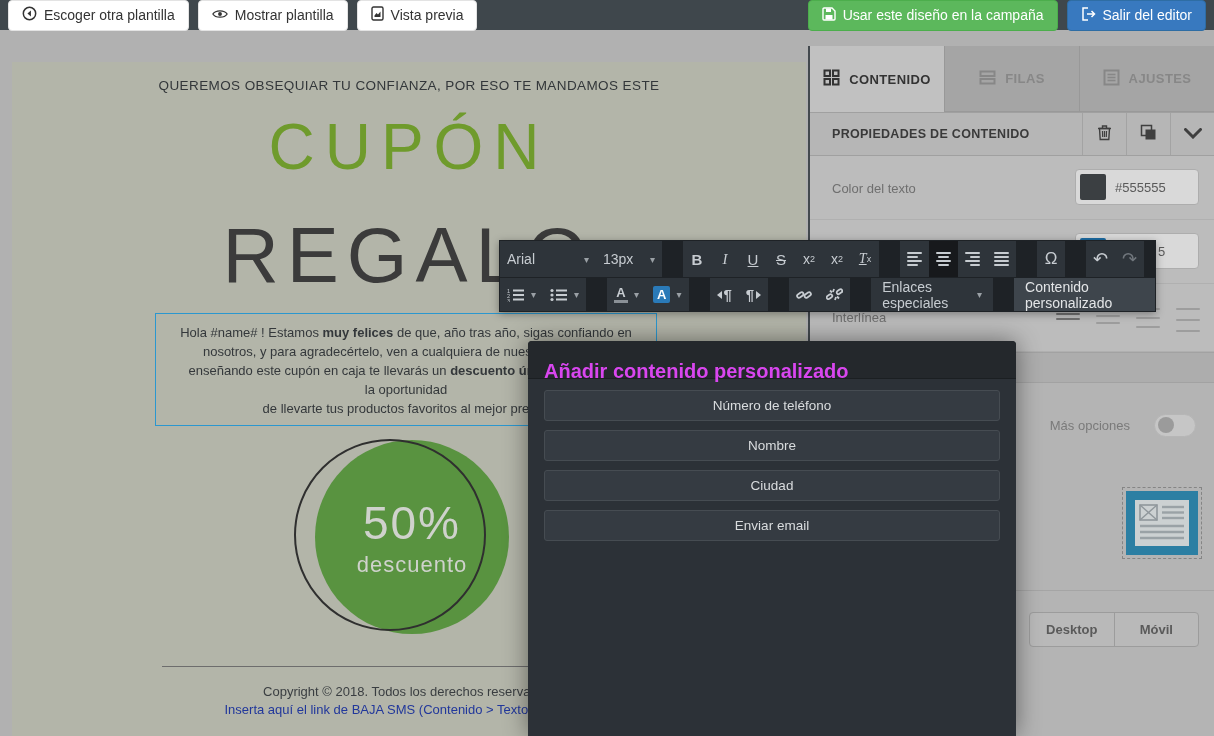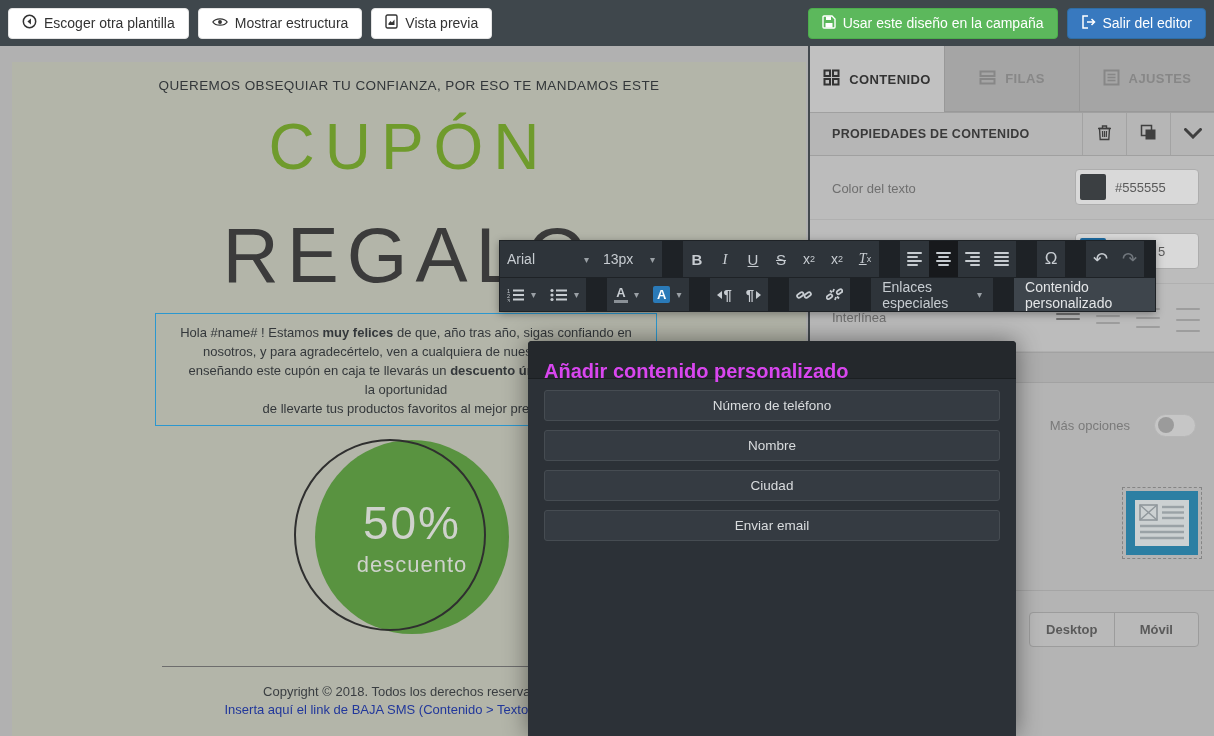--- a/index.html
+++ b/index.html
@@ -1,21 +1,21 @@
 <!DOCTYPE html>
 <html><head>
 <meta charset="utf-8">
 <style>
   * { margin:0; padding:0; box-sizing:border-box; }
   html,body { width:1214px; height:736px; overflow:hidden; }
   body { font-family:"Liberation Sans", sans-serif; background:#b1b1b1; }
   #stage { position:relative; width:1214px; height:736px; overflow:hidden; background:#b1b1b1; }
 
   
-  .topbar { position:absolute; left:0; top:0; width:1214px; height:46px; background:#3f474c;
+  .topbar { position:absolute; left:0; top:0; width:1214px; height:30px; background:#3f474c;
             display:flex; align-items:center; padding:0 8px; z-index:30; }
   .tb-btn { height:31px; border-radius:4px; display:inline-flex; align-items:center; gap:7px;
             padding:0 13px; font-size:14px; cursor:pointer; border:1px solid transparent; }
   .tb-btn + .tb-btn { margin-left:9px; }
   .tb-white { background:#ffffff; color:#333; border-color:#e3e3e3; }
   .tb-green { background:#5cb85c; color:#fff; border-color:#4cae4c; }
   .tb-blue  { background:#3879bf; color:#ffffff; border-color:#2e6da4; }
   .tb-right { margin-left:auto; display:flex; align-items:center; }
   .tb-btn svg { flex:0 0 auto; }
 
@@ -143,21 +143,21 @@
       </span>
       <span>Escoger otra plantilla</span>
     </div>
     <div class="tb-btn tb-white">
       <span>
         <svg width="16" height="12" viewBox="0 0 18 12">
             <path d="M1 6 C4 1.2 14 1.2 17 6 C14 10.8 4 10.8 1 6 Z" fill="none" stroke="#333" stroke-width="1.5"></path>
             <circle cx="9" cy="6" r="2.2" fill="#333"></circle>
           </svg>
       </span>
-      <span>Mostrar estructura</span>
+      <span>Mostrar plantilla</span>
     </div>
     <div class="tb-btn tb-white">
       <span>
         <svg width="13" height="15" viewBox="0 0 13 15">
             <rect x="1" y="1" width="11" height="13" rx="1.5" fill="none" stroke="#333" stroke-width="1.4"></rect>
             <path d="M3.5 9.5 L5.5 7 L7 8.5 L9.5 5.5 L9.5 11 L3.5 11 Z" fill="#333"></path>
           </svg>
       </span>
       <span>Vista previa</span>
     </div>

